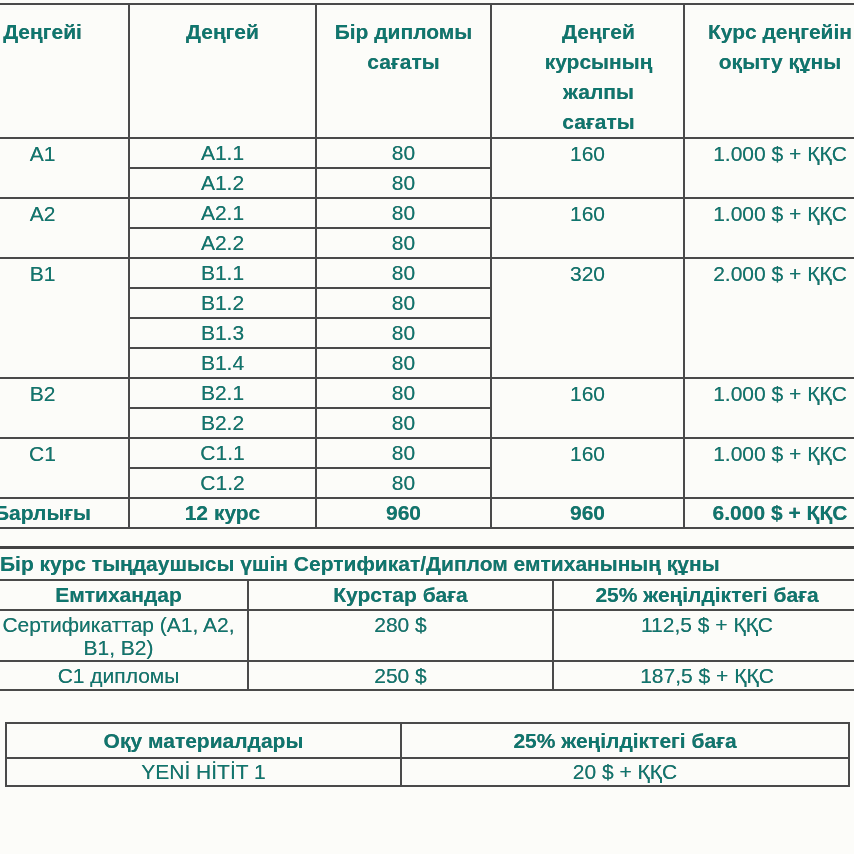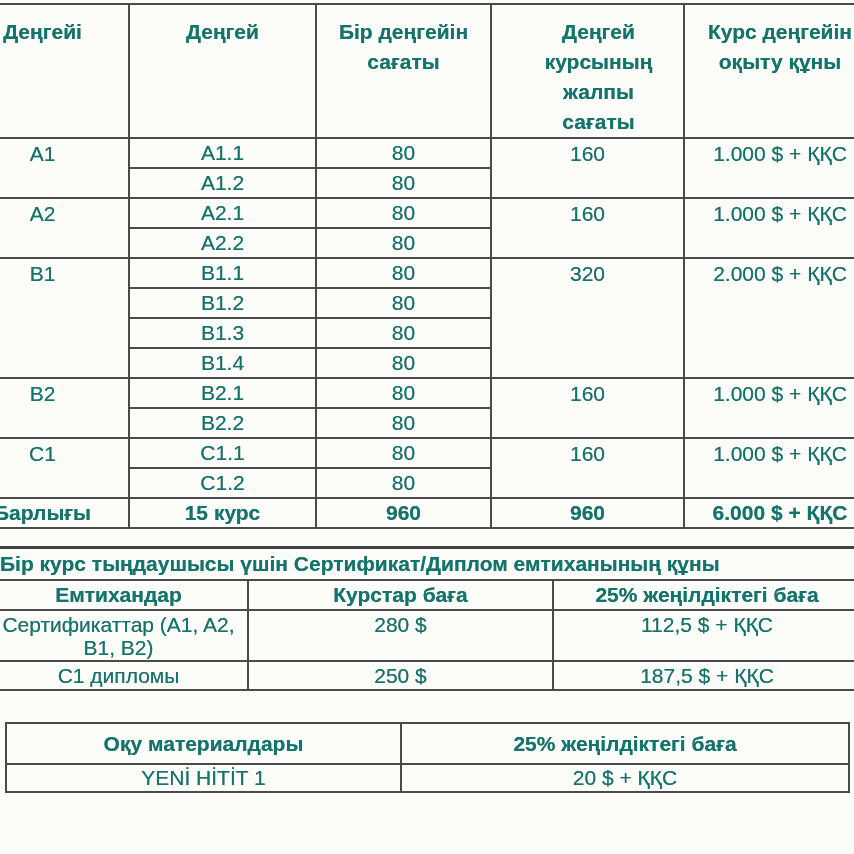--- a/index.html
+++ b/index.html
@@ -31,41 +31,41 @@
     font-weight:bold;text-align:left;padding:3px 4px 3px 10px;height:30px;
     border-top:3px solid #434343;box-sizing:border-box;
   }
   .t2 th{font-weight:bold;text-align:center;height:30px;padding:1px 4px;box-sizing:border-box;}
   .t2 td{text-align:center;padding:1px 4px;box-sizing:border-box;}
   .t2 tr.r1 td{vertical-align:top;line-height:23px;height:48px;padding-top:2px;}
   .t2 tr.r2 td{height:29px;}
 
   
   .t3{left:5px;top:722px;width:843px;font-size:21px;}
-  .t3 th{font-weight:bold;text-align:center;height:41px;padding:1px 4px;box-sizing:border-box;margin-left:45px;}
+  .t3 th{font-weight:bold;text-align:center;height:35px;padding:1px 4px;box-sizing:border-box;margin-left:45px;}
   .t3 td{text-align:center;height:26px;padding:1px 10px;box-sizing:border-box;}
 </style>
 </head>
 <body>
 
 <div class="page">
 
   <table class="t1">
     <colgroup>
       <col style="width:173px">
         <col style="width:187px">
         <col style="width:175px">
       <col style="width:193px">
         <col style="width:192px">
     </colgroup>
     <tbody>
       <tr>
         <th>Деңгейі</th>
         <th>Деңгей</th>
-        <th>Бір деңгейін сағаты</th>
+        <th>Бір дипломы сағаты</th>
         <th class="h4">Деңгей курсының жалпы сағаты</th>
         <th class="h5">Курс деңгейін оқыту құны</th>
       </tr>
 
       <tr>
         <td rowspan="2" class="vtop">A1</td>
         <td>A1.1</td>
         <td>80</td>
         <td rowspan="2" class="vtop">160</td>
         <td rowspan="2" class="vtop">1.000 $ + ҚҚС</td>
@@ -126,21 +126,21 @@
         <td rowspan="2" class="vtop">160</td>
         <td rowspan="2" class="vtop">1.000 $ + ҚҚС</td>
       </tr>
       <tr>
         <td>C1.2</td>
         <td>80</td>
       </tr>
 
       <tr class="sum">
         <td>Барлығы</td>
-        <td>15 курс</td>
+        <td>12 курс</td>
         <td>960</td>
         <td>960</td>
         <td>6.000 $ + ҚҚС</td>
       </tr>
     </tbody>
   </table>
 
   <table class="t2">
     <colgroup>
       <col style="width:259px">

